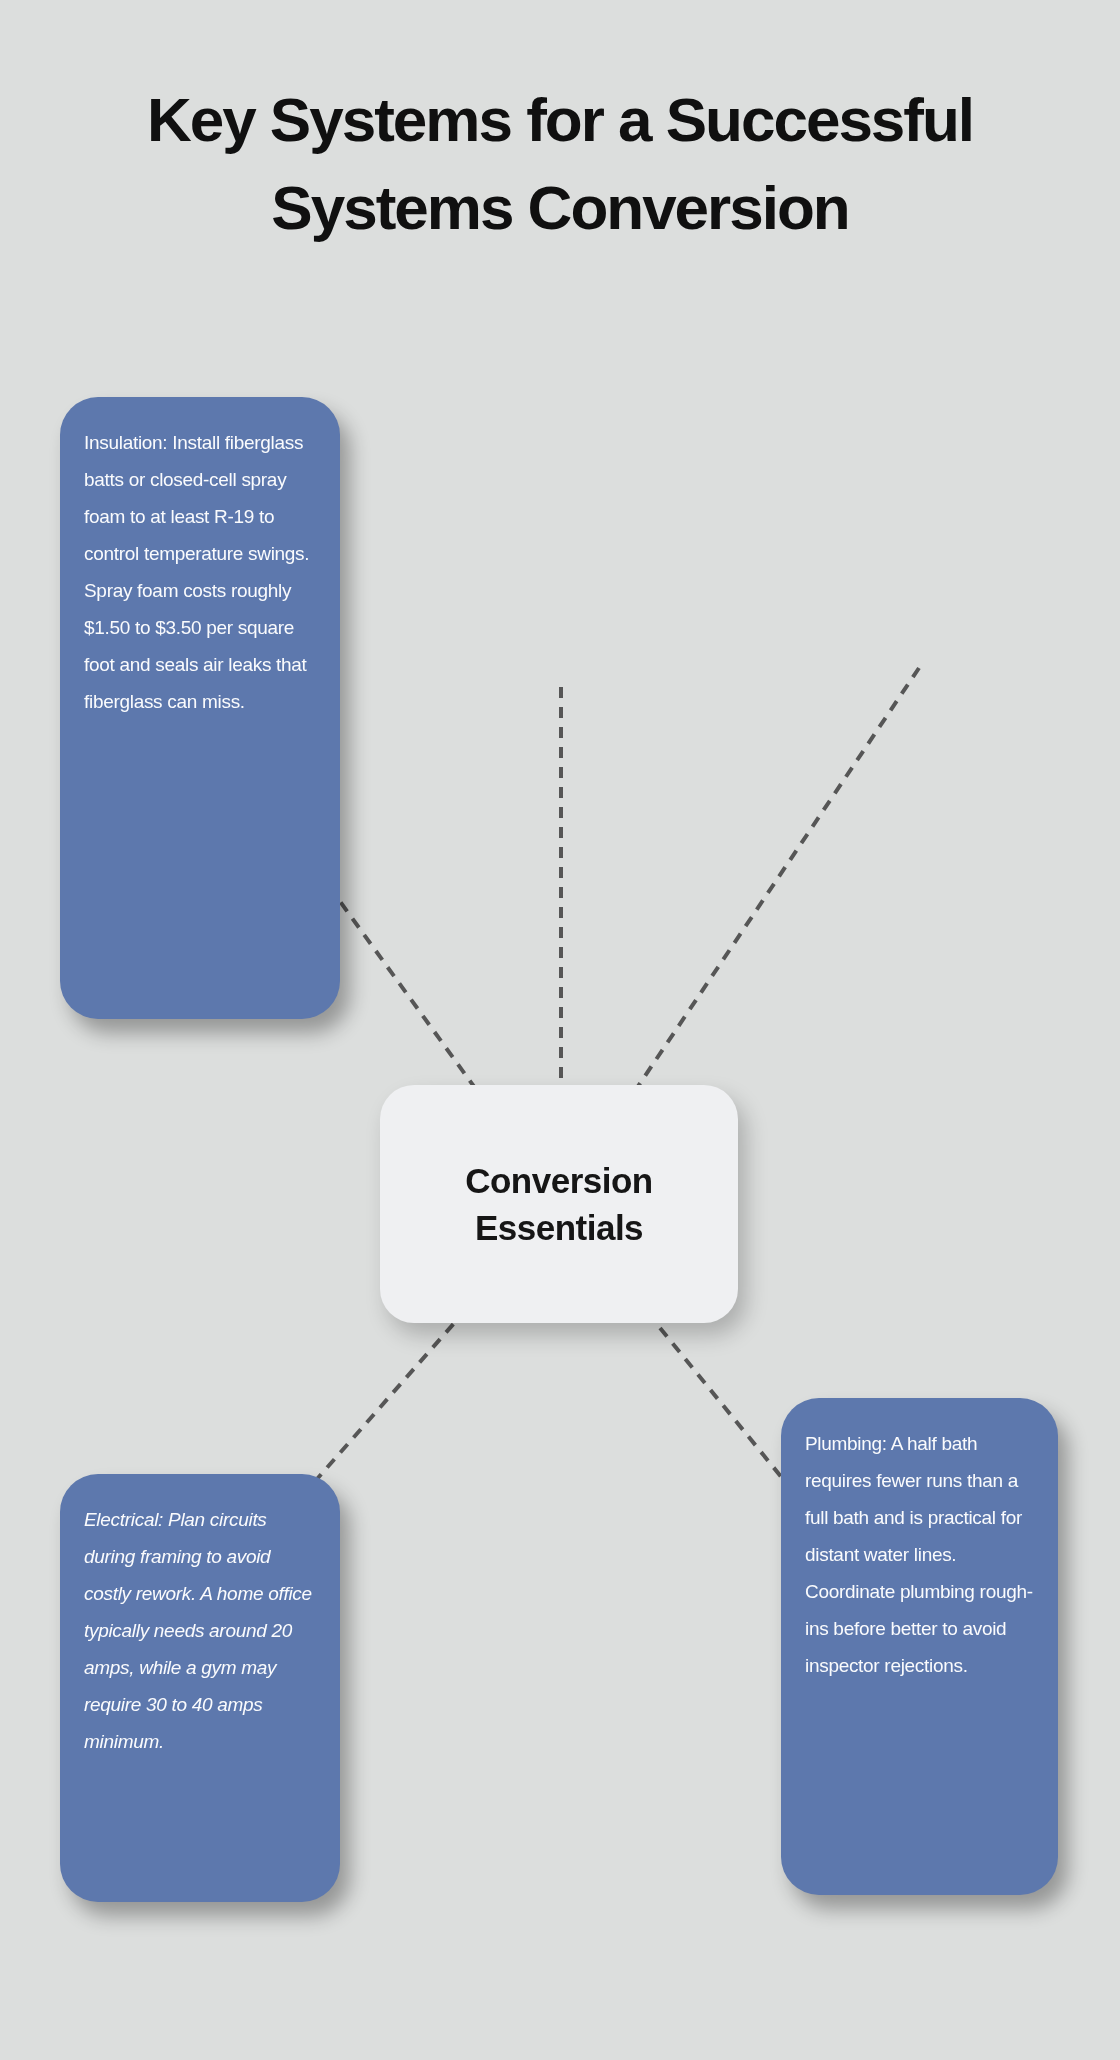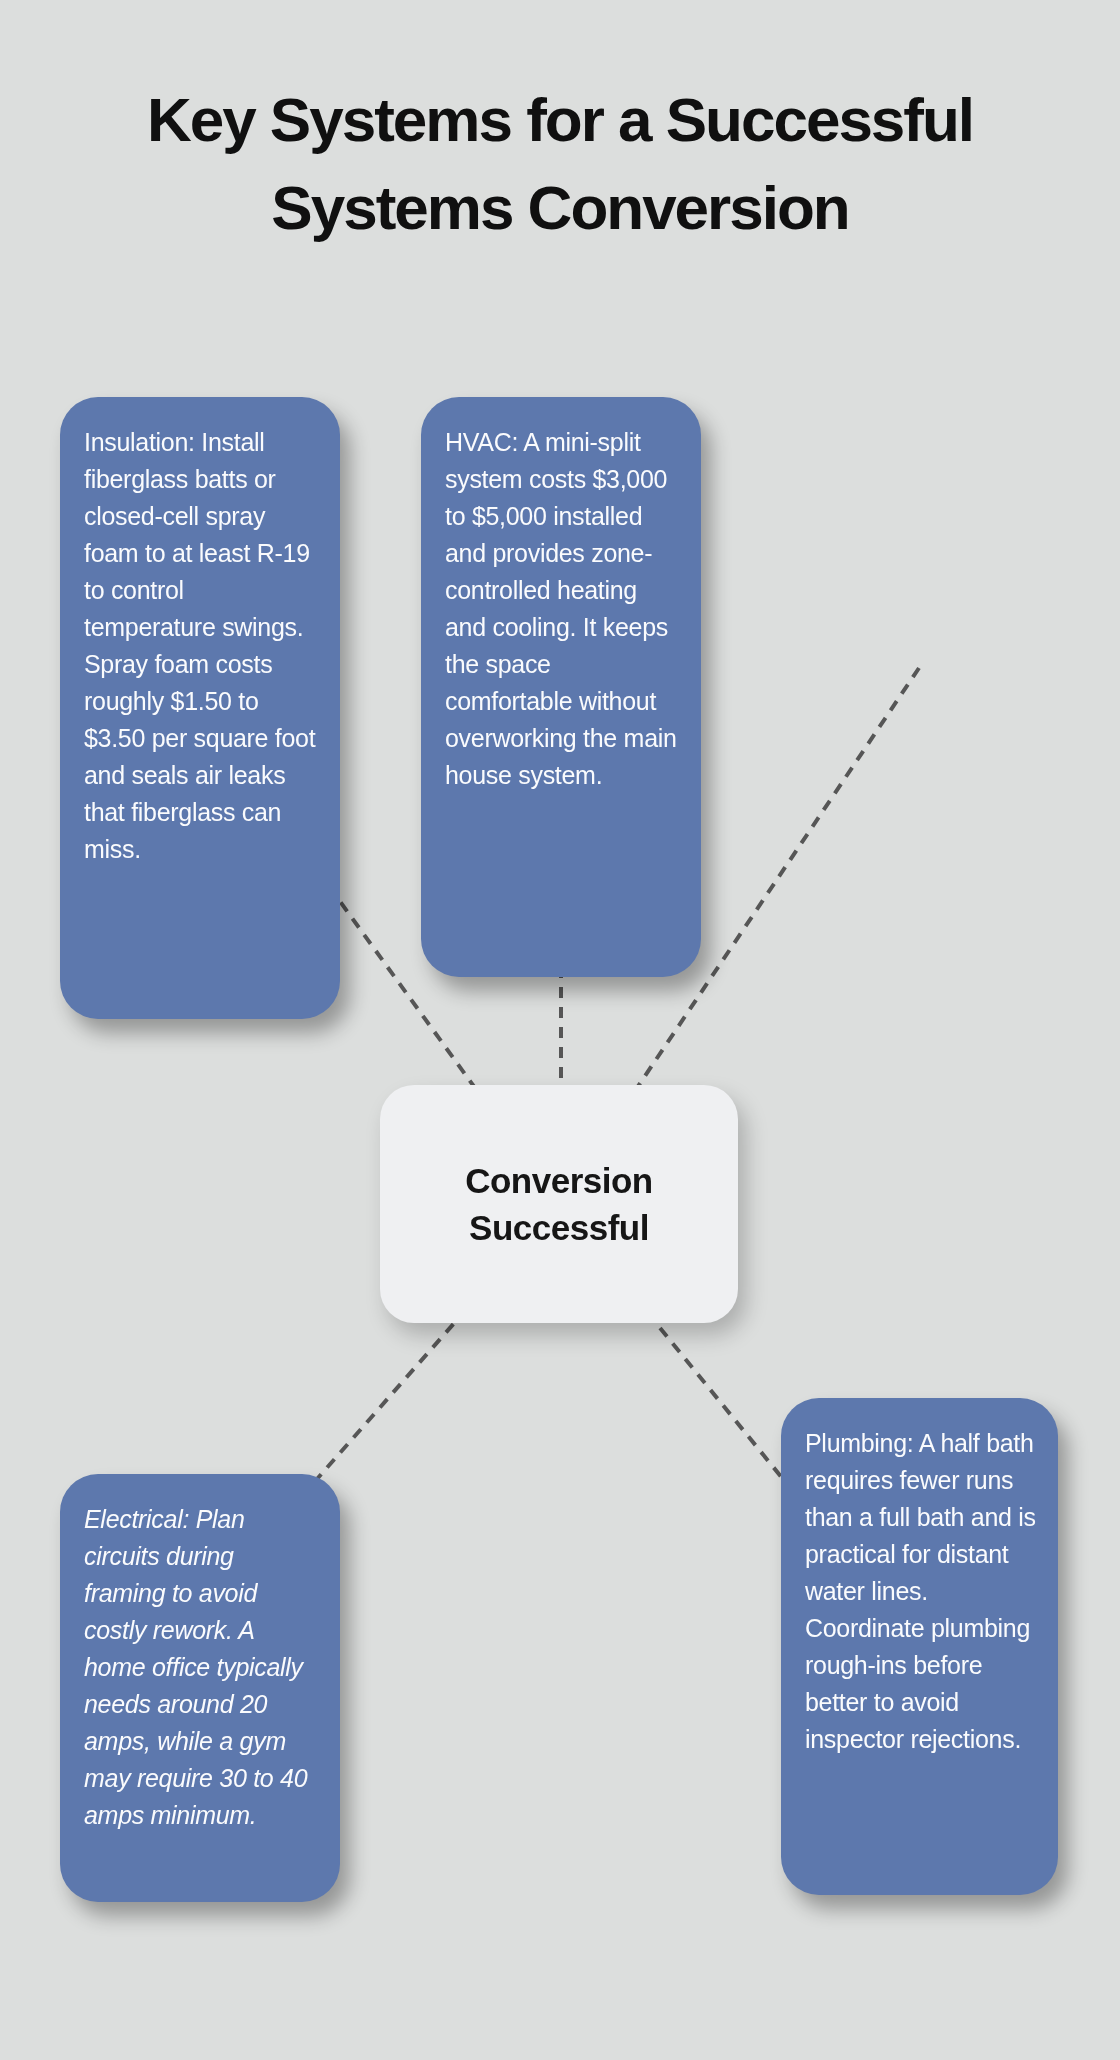--- a/index.html
+++ b/index.html
@@ -31,21 +31,21 @@
     fill:none;
   }
   .topic-node{
     position:absolute;
     z-index:2;
     box-sizing:border-box;
     background:var(--node-fill,#5d78ad);
     color:var(--node-text,#fafbfd);
     border-radius:38px;
     padding:27px 20px 20px 24px;
-    font-size:25px;
+    font-size:19px;
     line-height:37px;
     letter-spacing:-0.3px;
     box-shadow:10px 14px 20px rgba(0,0,0,0.32);
     overflow:hidden;
   }
   .node-insulation{left:60px;top:397px;width:280px;height:622px;}
   .node-hvac{left:421px;top:397px;width:280px;height:580px;}
   .node-flooring{left:780px;top:397px;width:278px;height:543px;}
   .node-electrical{left:60px;top:1474px;width:280px;height:428px;font-style:italic;}
   .node-plumbing{left:781px;top:1398px;width:277px;height:497px;}
@@ -81,30 +81,27 @@
     <line x1="561" y1="687" x2="561" y2="1204"></line>
     <line x1="919" y1="668" x2="559" y2="1204"></line>
     <line x1="559" y1="1204" x2="200" y2="1612"></line>
     <line x1="559" y1="1204" x2="919" y2="1646"></line>
   </svg>
 
   <div class="topic-node node-insulation">
     <span>Insulation: Install fiberglass batts or closed-cell spray foam to at least R-19 to control temperature swings. Spray foam costs roughly $1.50 to $3.50 per square foot and seals air leaks that fiberglass can miss.</span>
   </div>
 
-  <div class="topic-node node-hvac">
-    <span>HVAC: A mini-split system costs $3,000 to $5,000 installed and provides zone-controlled heating and cooling. It keeps the space comfortable without overworking the main house system.</span>
-  </div>
 
 
   <div class="topic-node node-electrical">
     <span>Electrical: Plan circuits during framing to avoid costly rework. A home office typically needs around 20 amps, while a gym may require 30 to 40 amps minimum.</span>
   </div>
 
   <div class="topic-node node-plumbing">
     <span>Plumbing: A half bath requires fewer runs than a full bath and is practical for distant water lines. Coordinate plumbing rough-ins before better to avoid inspector rejections.</span>
   </div>
 
   <div class="center-node">
-    <div class="center-label">Conversion Successful</div>
+    <div class="center-label">Conversion Essentials</div>
   </div>
 
 </div>
 
 </body></html>

